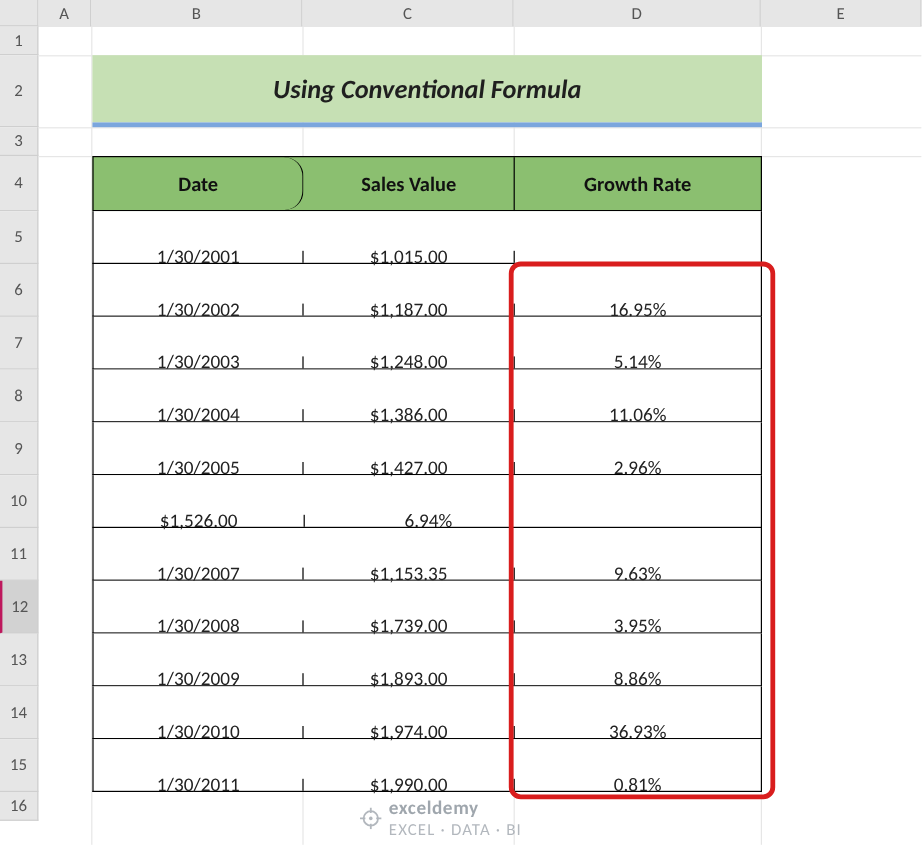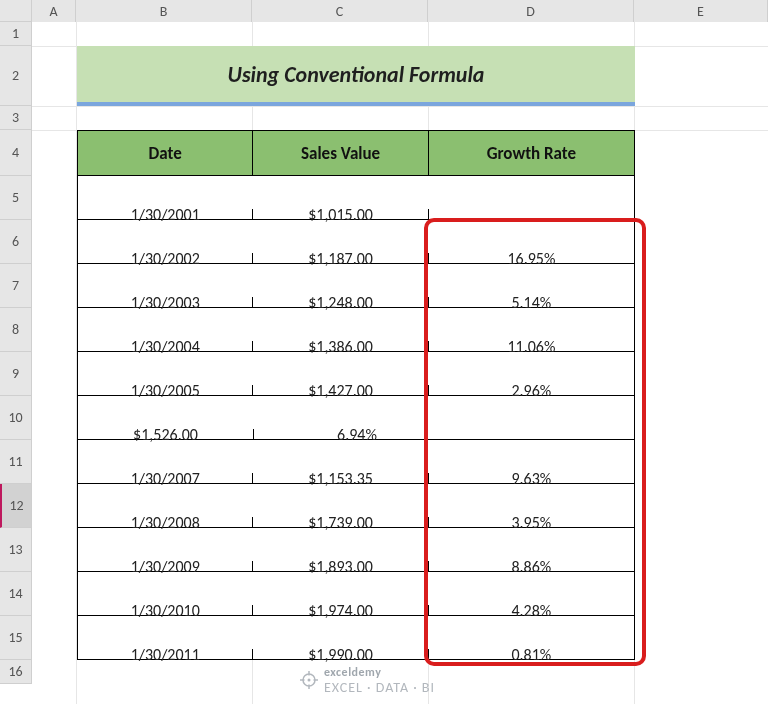--- a/index.html
+++ b/index.html
@@ -110,21 +110,21 @@
       border: 1px solid #000;
     }
     .th {
       display: flex; align-items:center; justify-content:center;
       font-weight: bold;
       font-size: 17px;
       color: #111;
       border-right: 1px solid #000;
     }
     .th:last-child { border-right: none; }
-    .th-date { width: 176px; }
+    .th-date { width: 176px; border-radius: 16px; }
     .th-sales { width: 176px; }
     .th-growth { width: 206px; }
     .trow {
       display: flex;
       width: 558px;
       height: 44px;
       background: #fff;
       border-left: 1px solid #000;
       border-right: 1px solid #000;
       border-bottom: 1px solid #000;
@@ -156,21 +156,21 @@
       left: 300px;
       top: 664px;
       display: flex;
       align-items: center;
       gap: 6px;
       opacity: 0.65;
       color: #848c94;
       font-size: 13px;
     }
     .watermark .wicon { width:18px; height:18px; }
-    .watermark .wtxt1 { font-weight:600; letter-spacing:.5px; font-size:12px; color:#6d7882;margin-top:44px; }
+    .watermark .wtxt1 { font-weight:600; letter-spacing:.5px; font-size:16px; color:#6d7882;margin-top:44px; }
     .watermark .wtxt2 { font-size:14px; letter-spacing:1px; color:#8a929b; display:block; }
   </style>
 </head>
 <body>
 
 <div class="sheet">
 
   <div class="colheads">
     <div class="cornerhead"></div>
     <div class="colhead ch-A">A</div>
@@ -259,21 +259,21 @@
         <div class="td td-growth">3.95%</div>
       </div>
       <div class="trow">
         <div class="td td-date">1/30/2009</div>
         <div class="td td-sales">$1,893.00</div>
         <div class="td td-growth">8.86%</div>
       </div>
       <div class="trow">
         <div class="td td-date">1/30/2010</div>
         <div class="td td-sales">$1,974.00</div>
-        <div class="td td-growth">4.28%</div>
+        <div class="td td-growth">36.93%</div>
       </div>
       <div class="trow">
         <div class="td td-date">1/30/2011</div>
         <div class="td td-sales">$1,990.00</div>
         <div class="td td-growth">0.81%</div>
       </div>
     </div>
   </div>
 
   <div class="redbox"></div>

